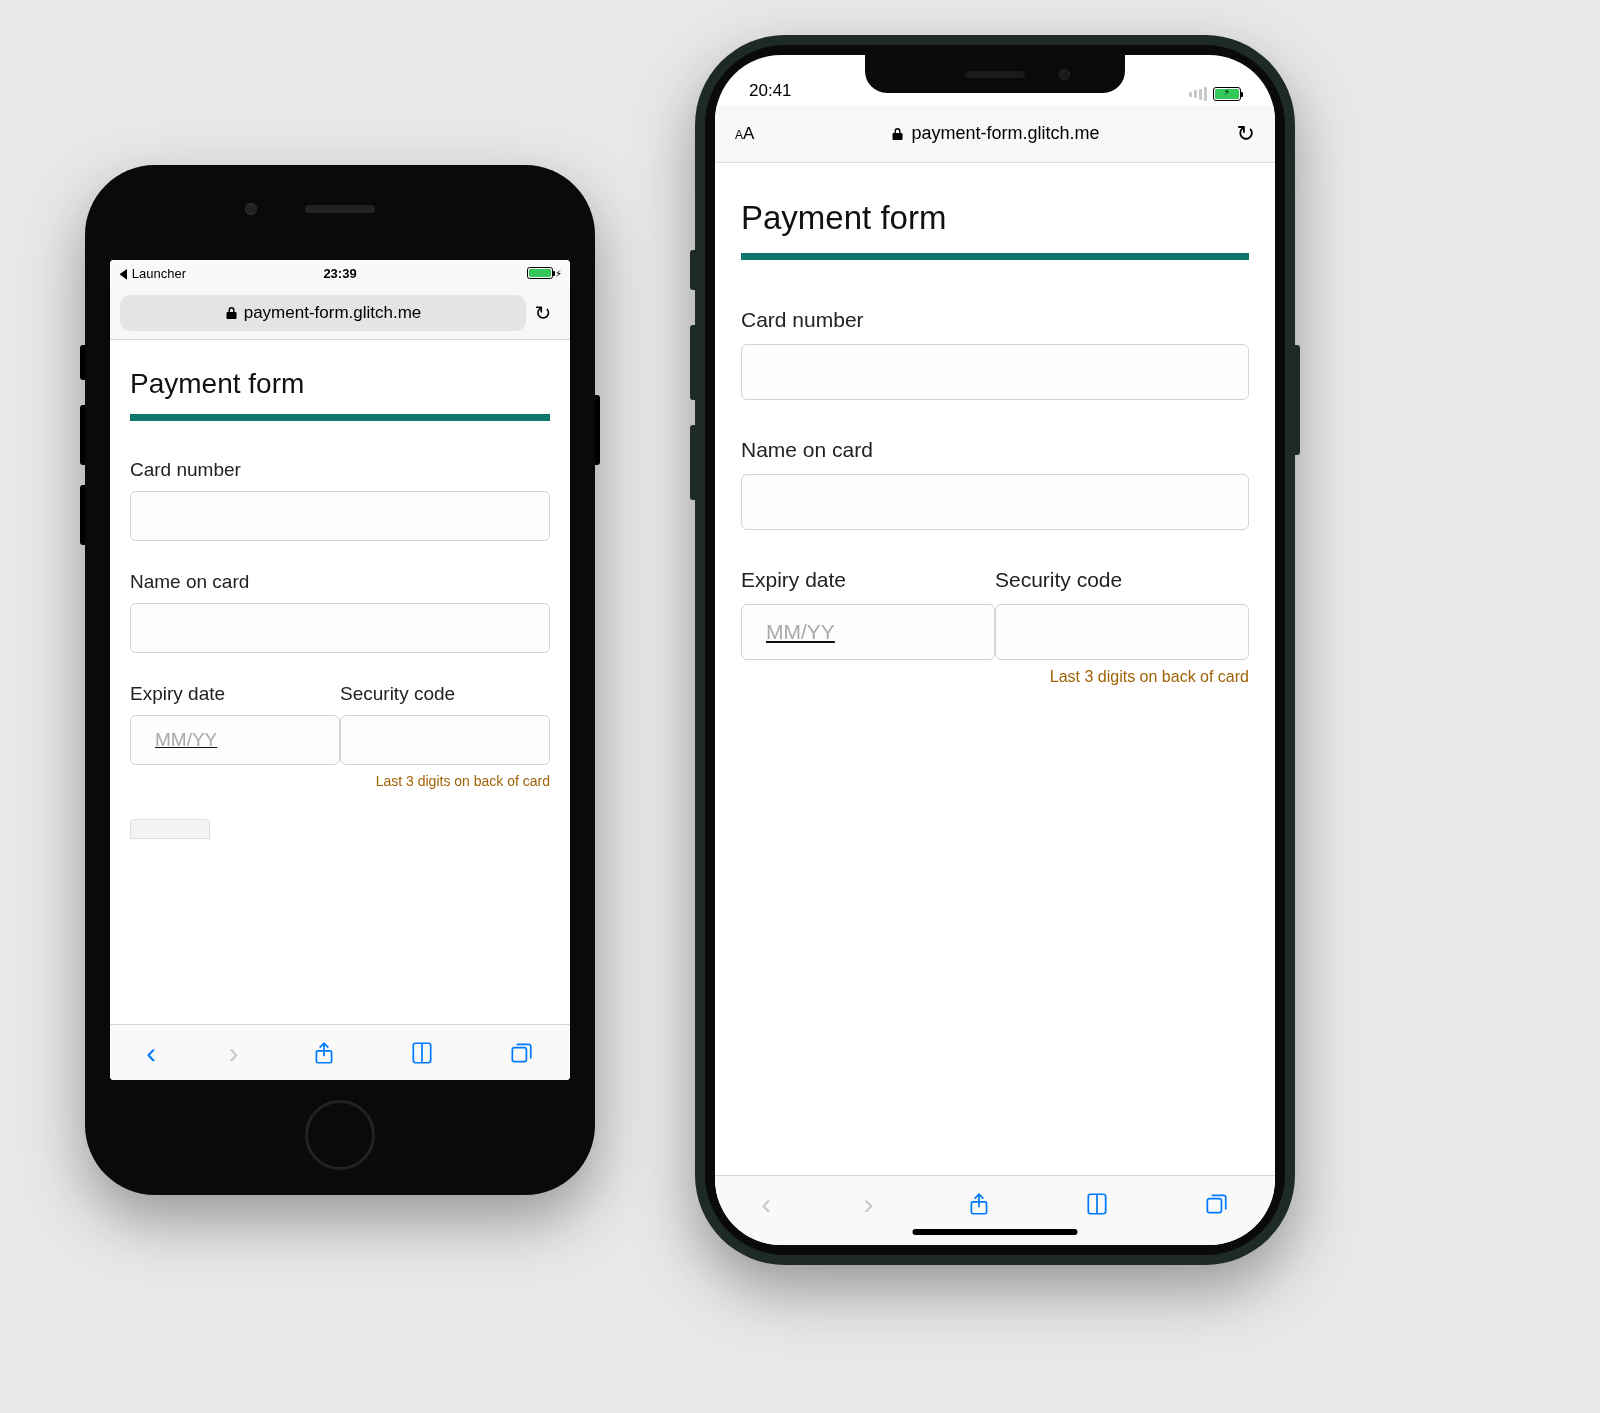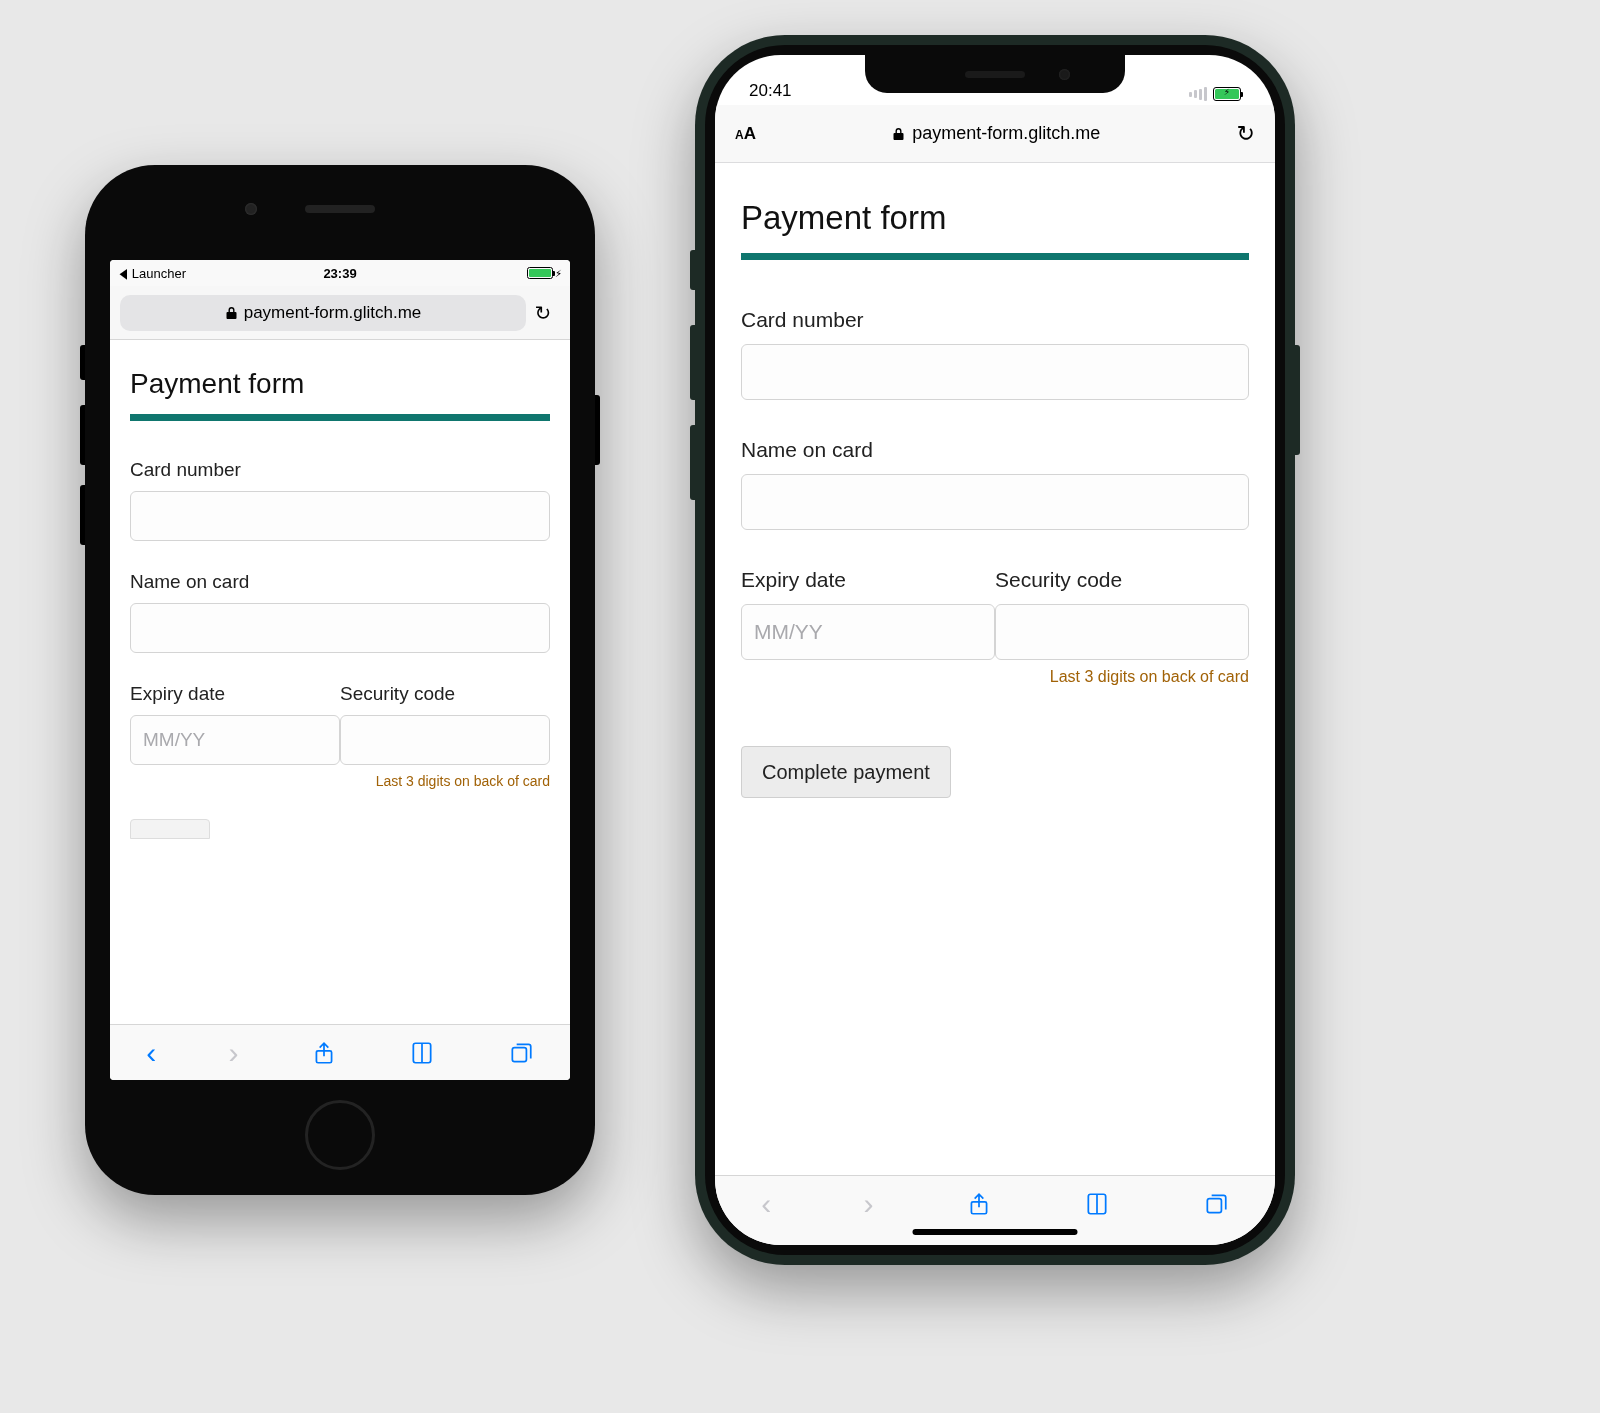--- a/index.html
+++ b/index.html
@@ -130,41 +130,41 @@
   .phone-b .status .battery::after{content:"";position:absolute;right:-3px;top:4px;width:2px;height:5px;background:#000;border-radius:0 1px 1px 0;}
   .phone-b .status .battery .fill{position:absolute;left:1px;top:1px;bottom:1px;width:92%;background:#34c759;border-radius:1.5px;}
   .phone-b .status .battery .boltc{position:absolute;left:0;right:0;top:-1px;text-align:center;font-size:9px;color:#000;}
 
   
   .addr-b {
     height:58px; background:#f8f8f8; border-bottom:1px solid #dcdcde;
     display:flex; align-items:center; padding:0 20px; gap:14px;
     color:#000; font-size:18px;
   }
-  .addr-b .aa { font-weight:700; font-size:17px; }
+  .addr-b .aa { font-weight:400; font-size:17px; }
   .addr-b .aa .small{ font-size:12px; }
   .addr-b .center { flex:1; display:flex; align-items:center; justify-content:center; gap:7px; }
   .addr-b .reload { font-size:22px; }
 
   
   .page {
     flex:1; overflow:hidden; padding:28px 20px 0; background:#fff; color:#111;
   }
   .page.page-b { padding:36px 26px 0; }
   .page h1 {
     font-size:28px; font-weight:400; padding-bottom:14px; border-bottom:7px solid #0f766e; margin-bottom:38px;
   }
   .page-b h1 { font-size:33px; padding-bottom:16px; margin-bottom:48px;}
   .field-group { margin-bottom:30px; }
   .page-b .field-group { margin-bottom:38px; }
   .field-group label { display:block; font-size:19px; margin-bottom:10px; color:#222;}
   .page-b .field-group label { font-size:21px; margin-bottom:12px; }
   .text-input {
     width:100%; height:50px; border:1px solid #d4d4d4; border-radius:6px;
-    background:#fdfdfd; font-size:19px; padding:0 12px; color:#111;
+    background:#fdfdfd; font-size:19px; padding:0 24px; color:#111;text-decoration:underline;
   }
   .page-b .text-input { height:56px; font-size:21px; }
   .text-input::placeholder { color:#a9a9ad; }
   .row2 { display:flex; }
   .row2 > div { flex:1; }
   .hint { font-size:14px; color:#a16207; text-align:right; margin-top:8px; }
   .page-b .hint { font-size:16px; }
   .submit-btn {
     margin-top:22px; height:52px; padding:0 20px; font-size:20px;
     background:#ececec; border:1px solid #cfcfcf; border-radius:4px; color:#222;
@@ -342,21 +342,20 @@
             <input class="text-input" placeholder="MM/YY" style="">
           </div>
           <div>
             <label>Security code</label>
             <input class="text-input" style="">
           </div>
         </div>
         <div class="hint">Last 3 digits on back of card</div>
       </div>
 
-      <button class="submit-btn">Complete payment</button>
     </div>
 
     <div class="toolbar tb-b">
       <span class="chev">‹</span>
       <span class="chev">›</span>
       <span class="enabled">
         <svg viewBox="0 0 24 24" fill="none" stroke="currentColor" stroke-width="1.6">
               <path d="M12 3v12M8 7l4-4 4 4"></path>
               <rect x="5" y="10" width="14" height="11" rx="1.5"></rect>
             </svg>

